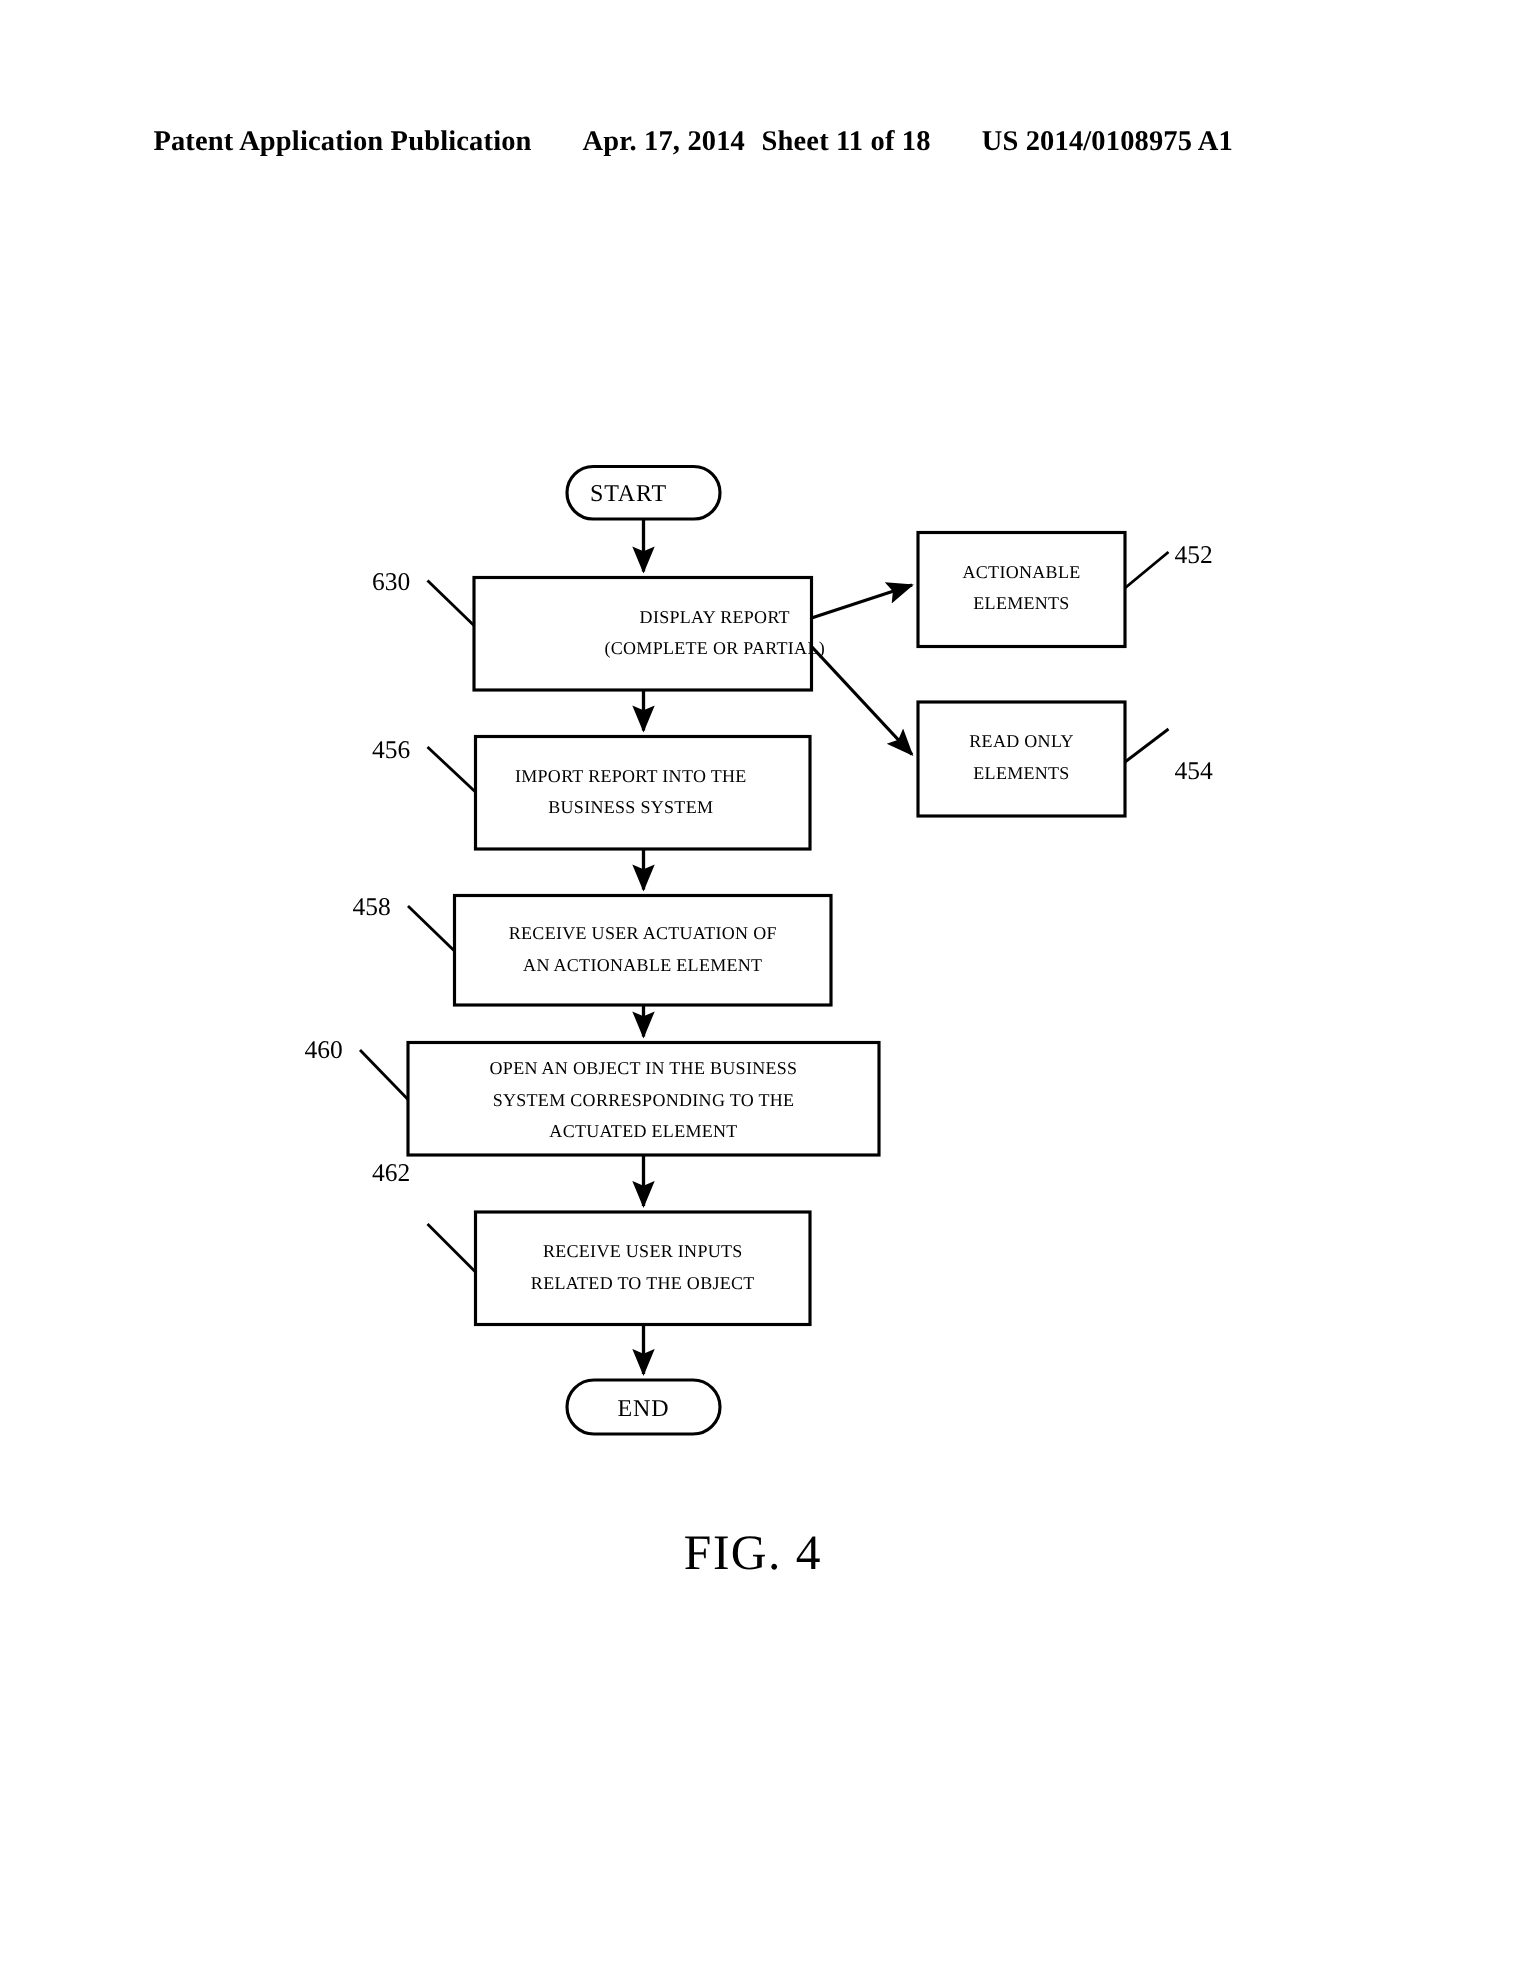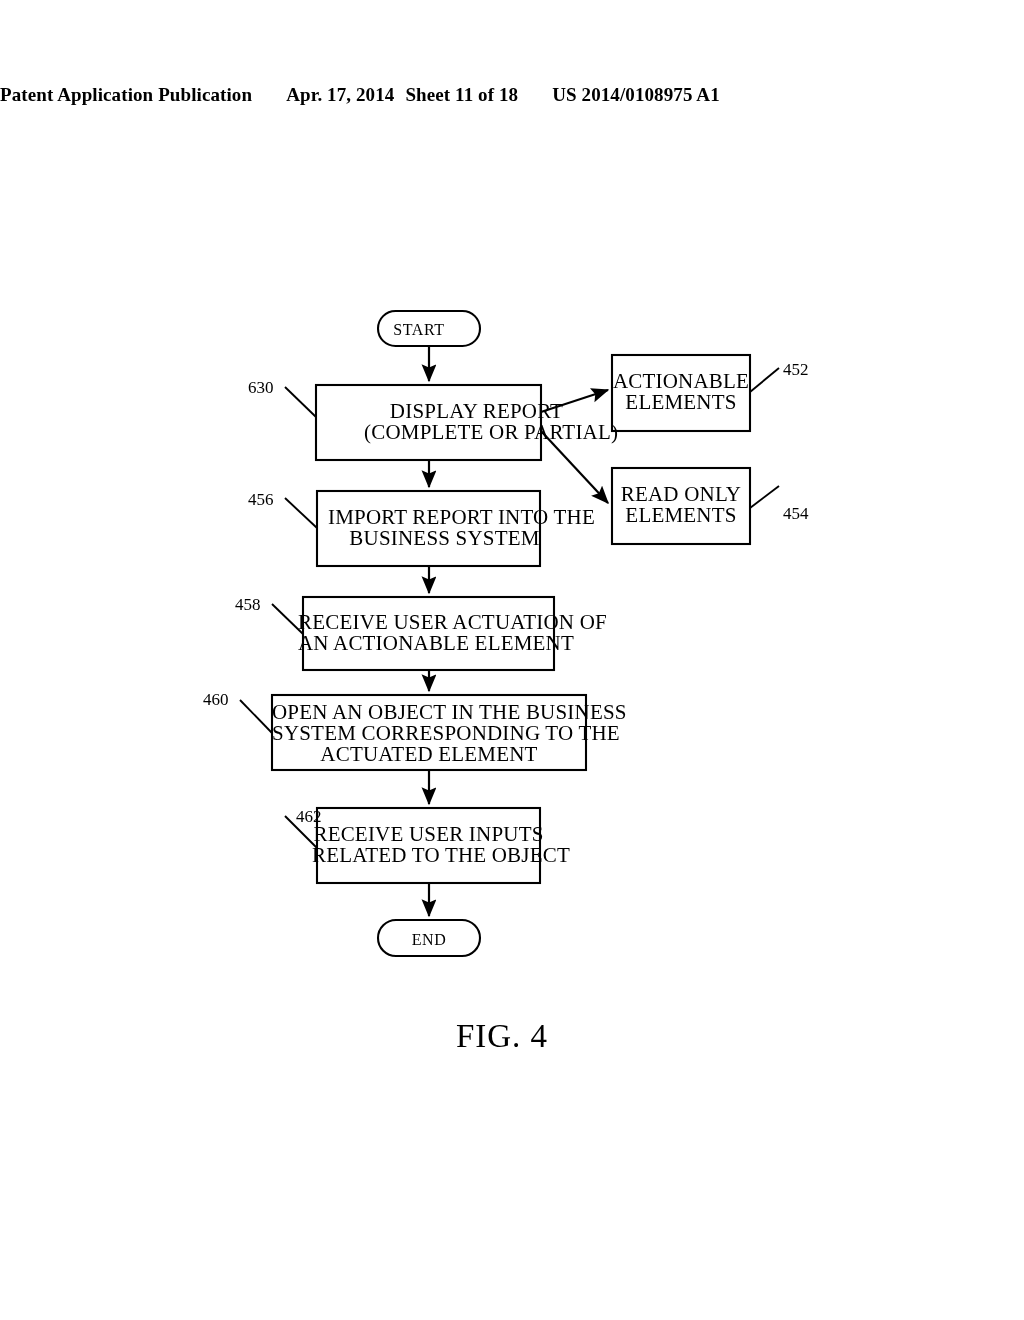--- a/index.html
+++ b/index.html
@@ -16,21 +16,21 @@
     font-family: "Liberation Serif", "DejaVu Serif", serif;
     color: #000000;
   }
 
   
   #pub-header {
     position: absolute;
     left: 0;
     top: 84px;
     width: 822px;
-    text-align: left;
+    text-align: right;
     font-family: "Liberation Serif", "DejaVu Serif", serif;
     font-weight: bold;
     font-size: 19px;
     letter-spacing: 0.1px;
     white-space: nowrap;
   }
   #pub-header .seg { display: inline-block; vertical-align: baseline; }
   #pub-header .gap-lg { display: inline-block; width: 34px; }
   #pub-header .gap-sm { display: inline-block; width: 11px; }
 
@@ -41,21 +41,21 @@
     top: 0;
     width: 1024px;
     height: 1320px;
   }
 
   
   .node-label {
     position: absolute;
     text-align: center;
     font-family: "Liberation Serif", "DejaVu Serif", serif;
-    font-size: 21px;
+    font-size: 12px;
     line-height: 21px;
     letter-spacing: 0.2px;
     color: #000000;
     white-space: nowrap;
   }
   .node-label.term {
     font-size: 16px;
     letter-spacing: 0.6px;
   }
   .ref-num {
@@ -146,21 +146,21 @@
   <div class="node-label" style="left:607px; top:371px; width:148px;">
     <div>ACTIONABLE</div>
     <div>ELEMENTS</div>
   </div>
 
   <div class="node-label" style="left:607px; top:484px; width:148px;">
     <div>READ ONLY</div>
     <div>ELEMENTS</div>
   </div>
 
-  <div class="node-label" style="left:328px; top:507px; width:233px;">
+  <div class="node-label" style="left:304px; top:507px; width:233px;">
     <div>IMPORT REPORT INTO THE</div>
     <div>BUSINESS SYSTEM</div>
   </div>
 
   <div class="node-label" style="left:298px; top:612px; width:261px;">
     <div>RECEIVE USER ACTUATION OF</div>
     <div>AN ACTIONABLE ELEMENT</div>
   </div>
 
   <div class="node-label" style="left:272px; top:702px; width:314px;">
@@ -181,17 +181,17 @@
   <div class="ref-num" style="left:783px; top:360px;">452</div>
 
   <div class="ref-num" style="left:783px; top:504px;">454</div>
 
   <div class="ref-num" style="left:248px; top:490px;">456</div>
 
   <div class="ref-num" style="left:235px; top:595px;">458</div>
 
   <div class="ref-num" style="left:203px; top:690px;">460</div>
 
-  <div class="ref-num" style="left:248px; top:807px;margin-left:48px;">462</div>
+  <div class="ref-num" style="left:248px; top:772px;">462</div>
 
   <div id="fig-caption">FIG. 4</div>
 
 </div>
 
 </body></html>

